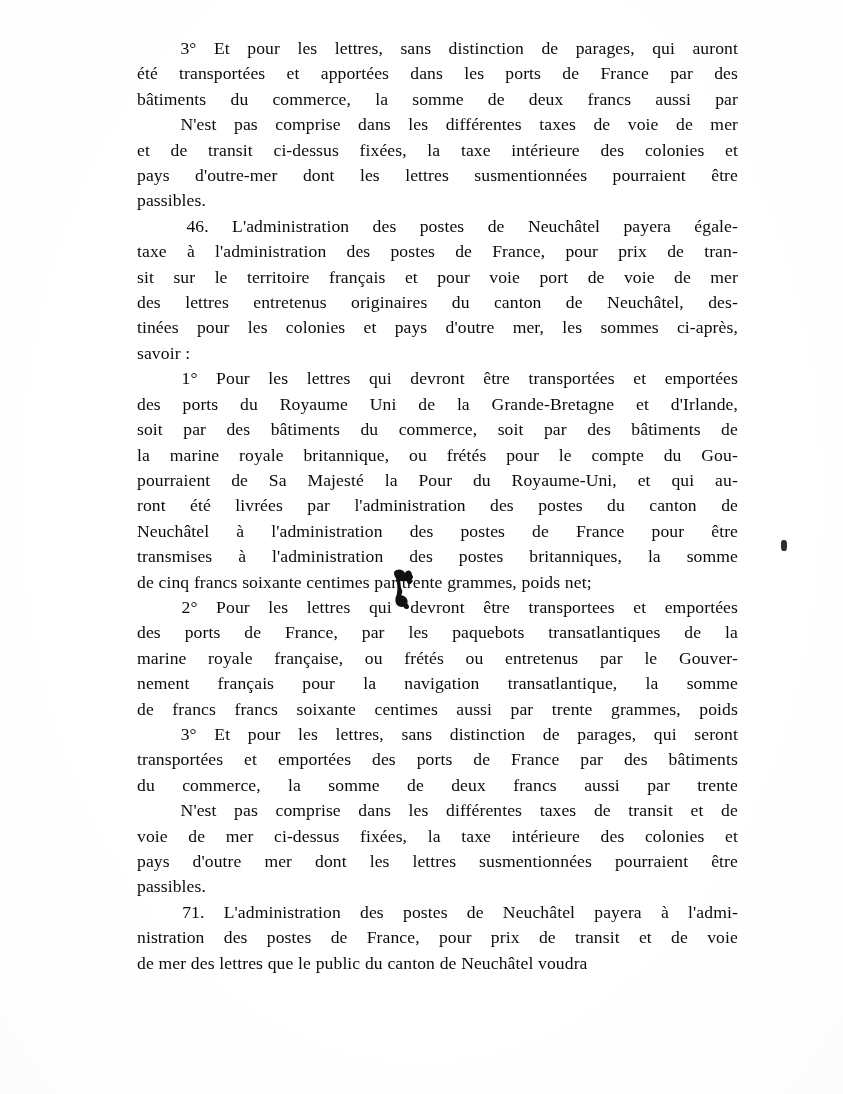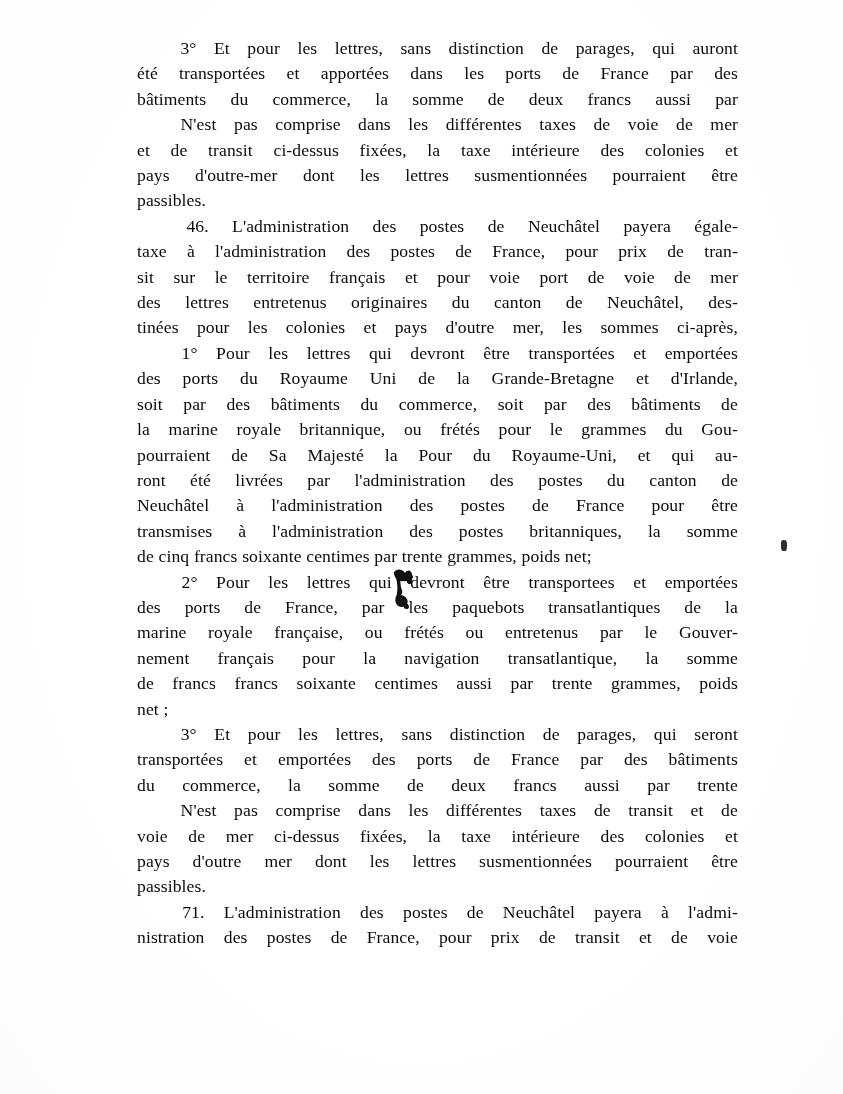--- a/index.html
+++ b/index.html
@@ -100,54 +100,55 @@
         <div class="ln j"><span class="w">et</span><span class="w">de</span><span class="w">transit</span><span class="w">ci-dessus</span><span class="w">fixées,</span><span class="w">la</span><span class="w">taxe</span><span class="w">intérieure</span><span class="w">des</span><span class="w">colonies</span><span class="w">et</span></div>
         <div class="ln j"><span class="w">pays</span><span class="w">d'outre-mer</span><span class="w">dont</span><span class="w">les</span><span class="w">lettres</span><span class="w">susmentionnées</span><span class="w">pourraient</span><span class="w">être</span></div>
         <div class="ln">passibles.</div>
       </div>
       <div class="para">
         <div class="ln j"><span class="indent"></span><span class="w">46.</span><span class="w">L'administration</span><span class="w">des</span><span class="w">postes</span><span class="w">de</span><span class="w">Neuchâtel</span><span class="w">payera</span><span class="w">égale-</span></div>
         <div class="ln j"><span class="w">taxe</span><span class="w">à</span><span class="w">l'administration</span><span class="w">des</span><span class="w">postes</span><span class="w">de</span><span class="w">France,</span><span class="w">pour</span><span class="w">prix</span><span class="w">de</span><span class="w">tran-</span></div>
         <div class="ln j"><span class="w">sit</span><span class="w">sur</span><span class="w">le</span><span class="w">territoire</span><span class="w">français</span><span class="w">et</span><span class="w">pour</span><span class="w">voie</span><span class="w">port</span><span class="w">de</span><span class="w">voie</span><span class="w">de</span><span class="w">mer</span></div>
         <div class="ln j"><span class="w">des</span><span class="w">lettres</span><span class="w">entretenus</span><span class="w">originaires</span><span class="w">du</span><span class="w">canton</span><span class="w">de</span><span class="w">Neuchâtel,</span><span class="w">des-</span></div>
         <div class="ln j"><span class="w">tinées</span><span class="w">pour</span><span class="w">les</span><span class="w">colonies</span><span class="w">et</span><span class="w">pays</span><span class="w">d'outre</span><span class="w">mer,</span><span class="w">les</span><span class="w">sommes</span><span class="w">ci-après,</span></div>
+        <div class="ln">savoir :</div>
       </div>
       <div class="para">
         <div class="ln j"><span class="indent"></span><span class="w">1°</span><span class="w">Pour</span><span class="w">les</span><span class="w">lettres</span><span class="w">qui</span><span class="w">devront</span><span class="w">être</span><span class="w">transportées</span><span class="w">et</span><span class="w">emportées</span></div>
         <div class="ln j"><span class="w">des</span><span class="w">ports</span><span class="w">du</span><span class="w">Royaume</span><span class="w">Uni</span><span class="w">de</span><span class="w">la</span><span class="w">Grande-Bretagne</span><span class="w">et</span><span class="w">d'Irlande,</span></div>
         <div class="ln j"><span class="w">soit</span><span class="w">par</span><span class="w">des</span><span class="w">bâtiments</span><span class="w">du</span><span class="w">commerce,</span><span class="w">soit</span><span class="w">par</span><span class="w">des</span><span class="w">bâtiments</span><span class="w">de</span></div>
-        <div class="ln j"><span class="w">la</span><span class="w">marine</span><span class="w">royale</span><span class="w">britannique,</span><span class="w">ou</span><span class="w">frétés</span><span class="w">pour</span><span class="w">le</span><span class="w">grammes</span><span class="w">du</span><span class="w">Gou-</span></div>
+        <div class="ln j"><span class="w">la</span><span class="w">marine</span><span class="w">royale</span><span class="w">britannique,</span><span class="w">ou</span><span class="w">frétés</span><span class="w">pour</span><span class="w">le</span><span class="w">compte</span><span class="w">du</span><span class="w">Gou-</span></div>
         <div class="ln j"><span class="w">pourraient</span><span class="w">de</span><span class="w">Sa</span><span class="w">Majesté</span><span class="w">la</span><span class="w">Pour</span><span class="w">du</span><span class="w">Royaume-Uni,</span><span class="w">et</span><span class="w">qui</span><span class="w">au-</span></div>
         <div class="ln j"><span class="w">ront</span><span class="w">été</span><span class="w">livrées</span><span class="w">par</span><span class="w">l'administration</span><span class="w">des</span><span class="w">postes</span><span class="w">du</span><span class="w">canton</span><span class="w">de</span></div>
         <div class="ln j"><span class="w">Neuchâtel</span><span class="w">à</span><span class="w">l'administration</span><span class="w">des</span><span class="w">postes</span><span class="w">de</span><span class="w">France</span><span class="w">pour</span><span class="w">être</span></div>
         <div class="ln j"><span class="w">transmises</span><span class="w">à</span><span class="w">l'administration</span><span class="w">des</span><span class="w">postes</span><span class="w">britanniques,</span><span class="w">la</span><span class="w">somme</span></div>
         <div class="ln">de cinq francs soixante centimes par trente grammes, poids net;</div>
       </div>
       <div class="para">
         <div class="ln j"><span class="indent"></span><span class="w">2°</span><span class="w">Pour</span><span class="w">les</span><span class="w">lettres</span><span class="w">qui</span><span class="w">devront</span><span class="w">être</span><span class="w">transportees</span><span class="w">et</span><span class="w">emportées</span></div>
         <div class="ln j"><span class="w">des</span><span class="w">ports</span><span class="w">de</span><span class="w">France,</span><span class="w">par</span><span class="w">les</span><span class="w">paquebots</span><span class="w">transatlantiques</span><span class="w">de</span><span class="w">la</span></div>
         <div class="ln j"><span class="w">marine</span><span class="w">royale</span><span class="w">française,</span><span class="w">ou</span><span class="w">frétés</span><span class="w">ou</span><span class="w">entretenus</span><span class="w">par</span><span class="w">le</span><span class="w">Gouver-</span></div>
         <div class="ln j"><span class="w">nement</span><span class="w">français</span><span class="w">pour</span><span class="w">la</span><span class="w">navigation</span><span class="w">transatlantique,</span><span class="w">la</span><span class="w">somme</span></div>
         <div class="ln j"><span class="w">de</span><span class="w">francs</span><span class="w">francs</span><span class="w">soixante</span><span class="w">centimes</span><span class="w">aussi</span><span class="w">par</span><span class="w">trente</span><span class="w">grammes,</span><span class="w">poids</span></div>
-        <div class="ln">net ;</div>
       </div>
       <div class="para">
         <div class="ln j"><span class="indent"></span><span class="w">3°</span><span class="w">Et</span><span class="w">pour</span><span class="w">les</span><span class="w">lettres,</span><span class="w">sans</span><span class="w">distinction</span><span class="w">de</span><span class="w">parages,</span><span class="w">qui</span><span class="w">seront</span></div>
         <div class="ln j"><span class="w">transportées</span><span class="w">et</span><span class="w">emportées</span><span class="w">des</span><span class="w">ports</span><span class="w">de</span><span class="w">France</span><span class="w">par</span><span class="w">des</span><span class="w">bâtiments</span></div>
         <div class="ln j"><span class="w">du</span><span class="w">commerce,</span><span class="w">la</span><span class="w">somme</span><span class="w">de</span><span class="w">deux</span><span class="w">francs</span><span class="w">aussi</span><span class="w">par</span><span class="w">trente</span></div>
       </div>
       <div class="para">
         <div class="ln j"><span class="indent"></span><span class="w">N'est</span><span class="w">pas</span><span class="w">comprise</span><span class="w">dans</span><span class="w">les</span><span class="w">différentes</span><span class="w">taxes</span><span class="w">de</span><span class="w">transit</span><span class="w">et</span><span class="w">de</span></div>
         <div class="ln j"><span class="w">voie</span><span class="w">de</span><span class="w">mer</span><span class="w">ci-dessus</span><span class="w">fixées,</span><span class="w">la</span><span class="w">taxe</span><span class="w">intérieure</span><span class="w">des</span><span class="w">colonies</span><span class="w">et</span></div>
         <div class="ln j"><span class="w">pays</span><span class="w">d'outre</span><span class="w">mer</span><span class="w">dont</span><span class="w">les</span><span class="w">lettres</span><span class="w">susmentionnées</span><span class="w">pourraient</span><span class="w">être</span></div>
         <div class="ln">passibles.</div>
       </div>
       <div class="para">
         <div class="ln j"><span class="indent"></span><span class="w">71.</span><span class="w">L'administration</span><span class="w">des</span><span class="w">postes</span><span class="w">de</span><span class="w">Neuchâtel</span><span class="w">payera</span><span class="w">à</span><span class="w">l'admi-</span></div>
         <div class="ln j"><span class="w">nistration</span><span class="w">des</span><span class="w">postes</span><span class="w">de</span><span class="w">France,</span><span class="w">pour</span><span class="w">prix</span><span class="w">de</span><span class="w">transit</span><span class="w">et</span><span class="w">de</span><span class="w">voie</span></div>
+        <div class="ln">de mer des lettres que le public du canton de Neuchâtel voudra</div>
       </div>
     </div>
 
   <svg class="artifact" id="ink-blot" viewBox="0 0 34 46" xmlns="http://www.w3.org/2000/svg" aria-hidden="true">
     <g fill="#111111">
       <path d="M7 6 C10 2, 16 3, 18 7 C20 3, 25 4, 25 9 C26 13, 22 16, 17 15
                C12 16, 7 13, 7 6 Z"></path>
       <path d="M12 10 C14 14, 13 20, 15 24 C16 27, 14 30, 12 31
                C10 32, 9 30, 10 27 C11 22, 10 16, 9 12 Z"></path>
       <path d="M19 9 C23 10, 26 13, 25 16 C24 19, 21 19, 20 16 Z"></path>

